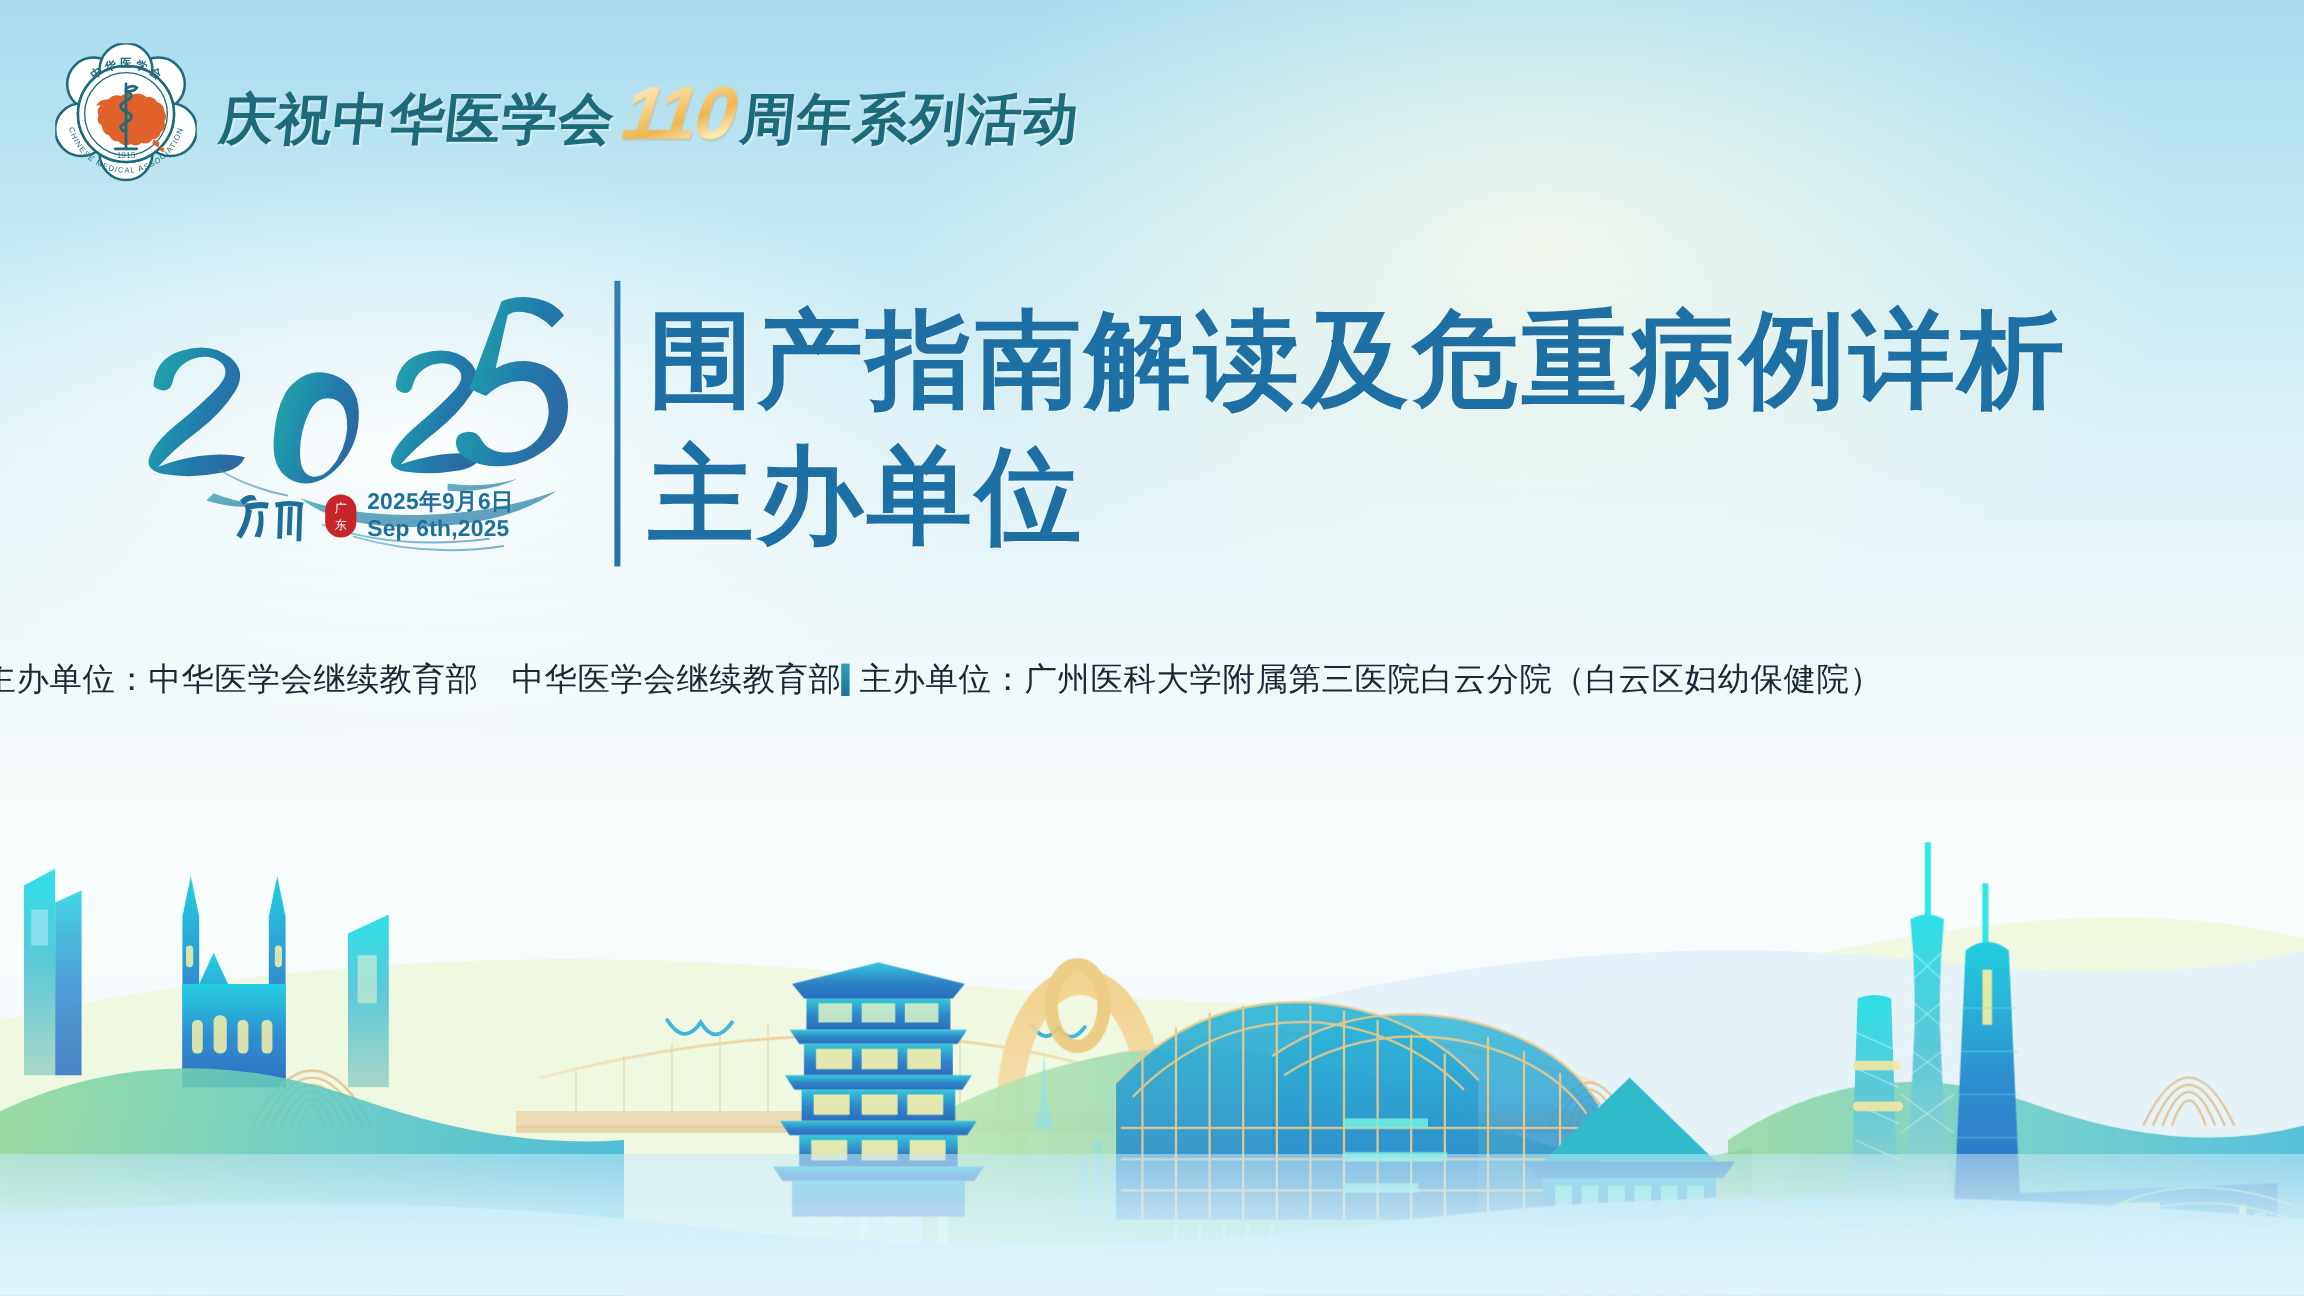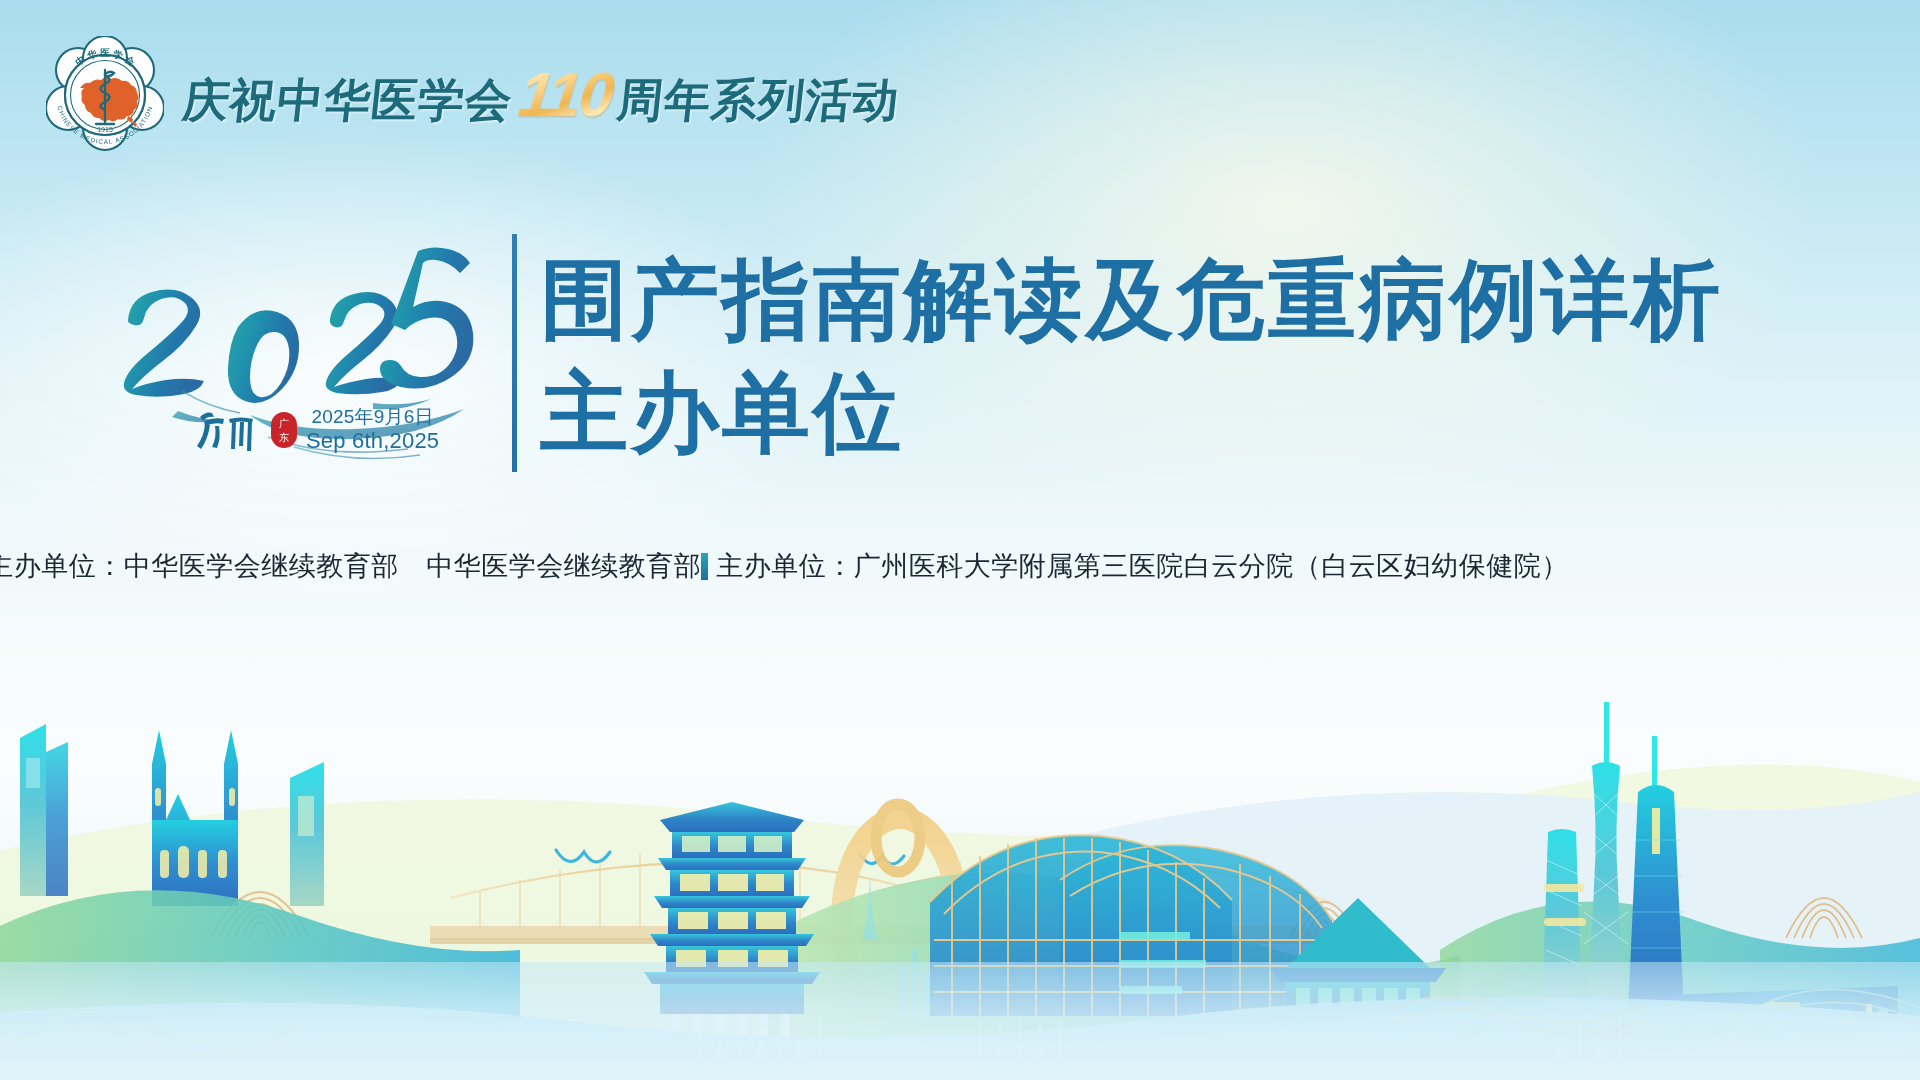--- a/index.html
+++ b/index.html
@@ -73,24 +73,24 @@
   .year-art{
     position:absolute; left:118px; top:-35px; width:380px; height:265px;
   }
   .date-wrap{
     position:absolute; left:196px; top:155px;
     display:flex; align-items:center; gap:7px; z-index:6;
   }
   .gz-cal{ width:66px; height:50px; flex:0 0 auto; }
   .seal{ width:30px; height:40px; flex:0 0 auto; }
   .date-text{
-    font-size:19px; line-height:1.22; color:#1f6f9a; font-weight:400;
-    letter-spacing:.2px; white-space:nowrap;text-align:center;
-  }
-  .date-text .d2{ font-size:22px; }
+    font-size:19px; line-height:1.22; color:#1f6f9a; font-weight:700;
+    letter-spacing:.2px; white-space:nowrap;
+  }
+  .date-text .d2{ font-size:19px; }
 
   .title-divider{
     position:absolute; left:512px; top:-16px;
     width:5px; height:238px;
     background:linear-gradient(180deg,#2f7fb5,#2272a8);
   }
   .title-lines{
     position:absolute; left:540px; top:-34px;
     font-weight:bold; color:#1e6fa4;
     font-size:88px; line-height:1.28; letter-spacing:3px;

